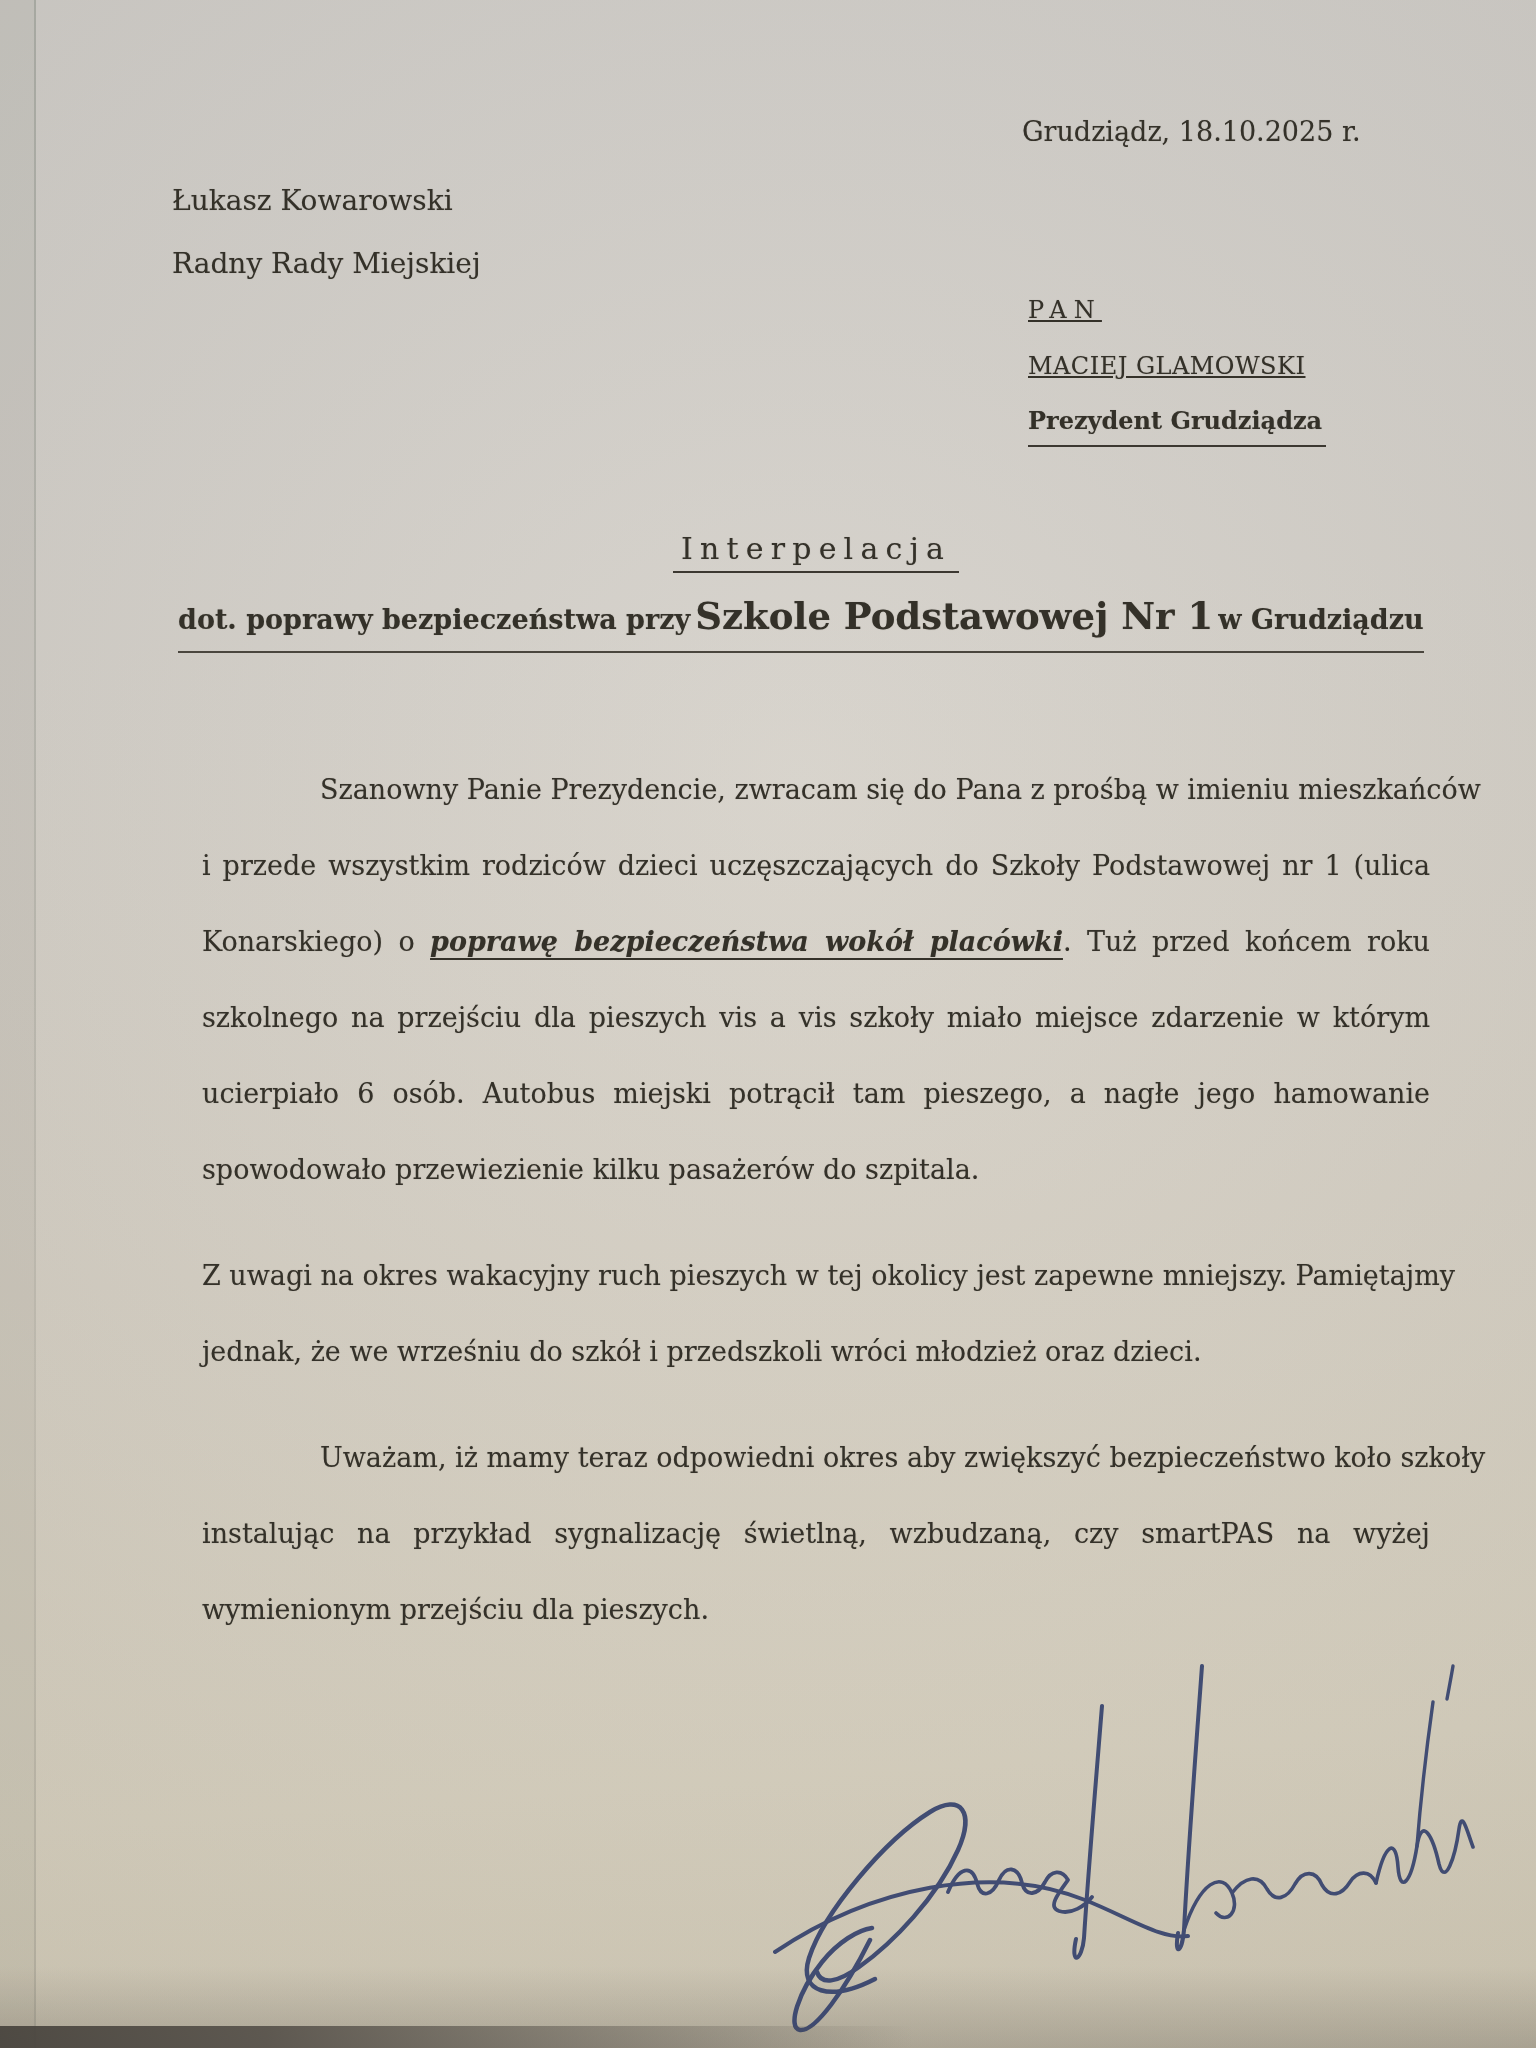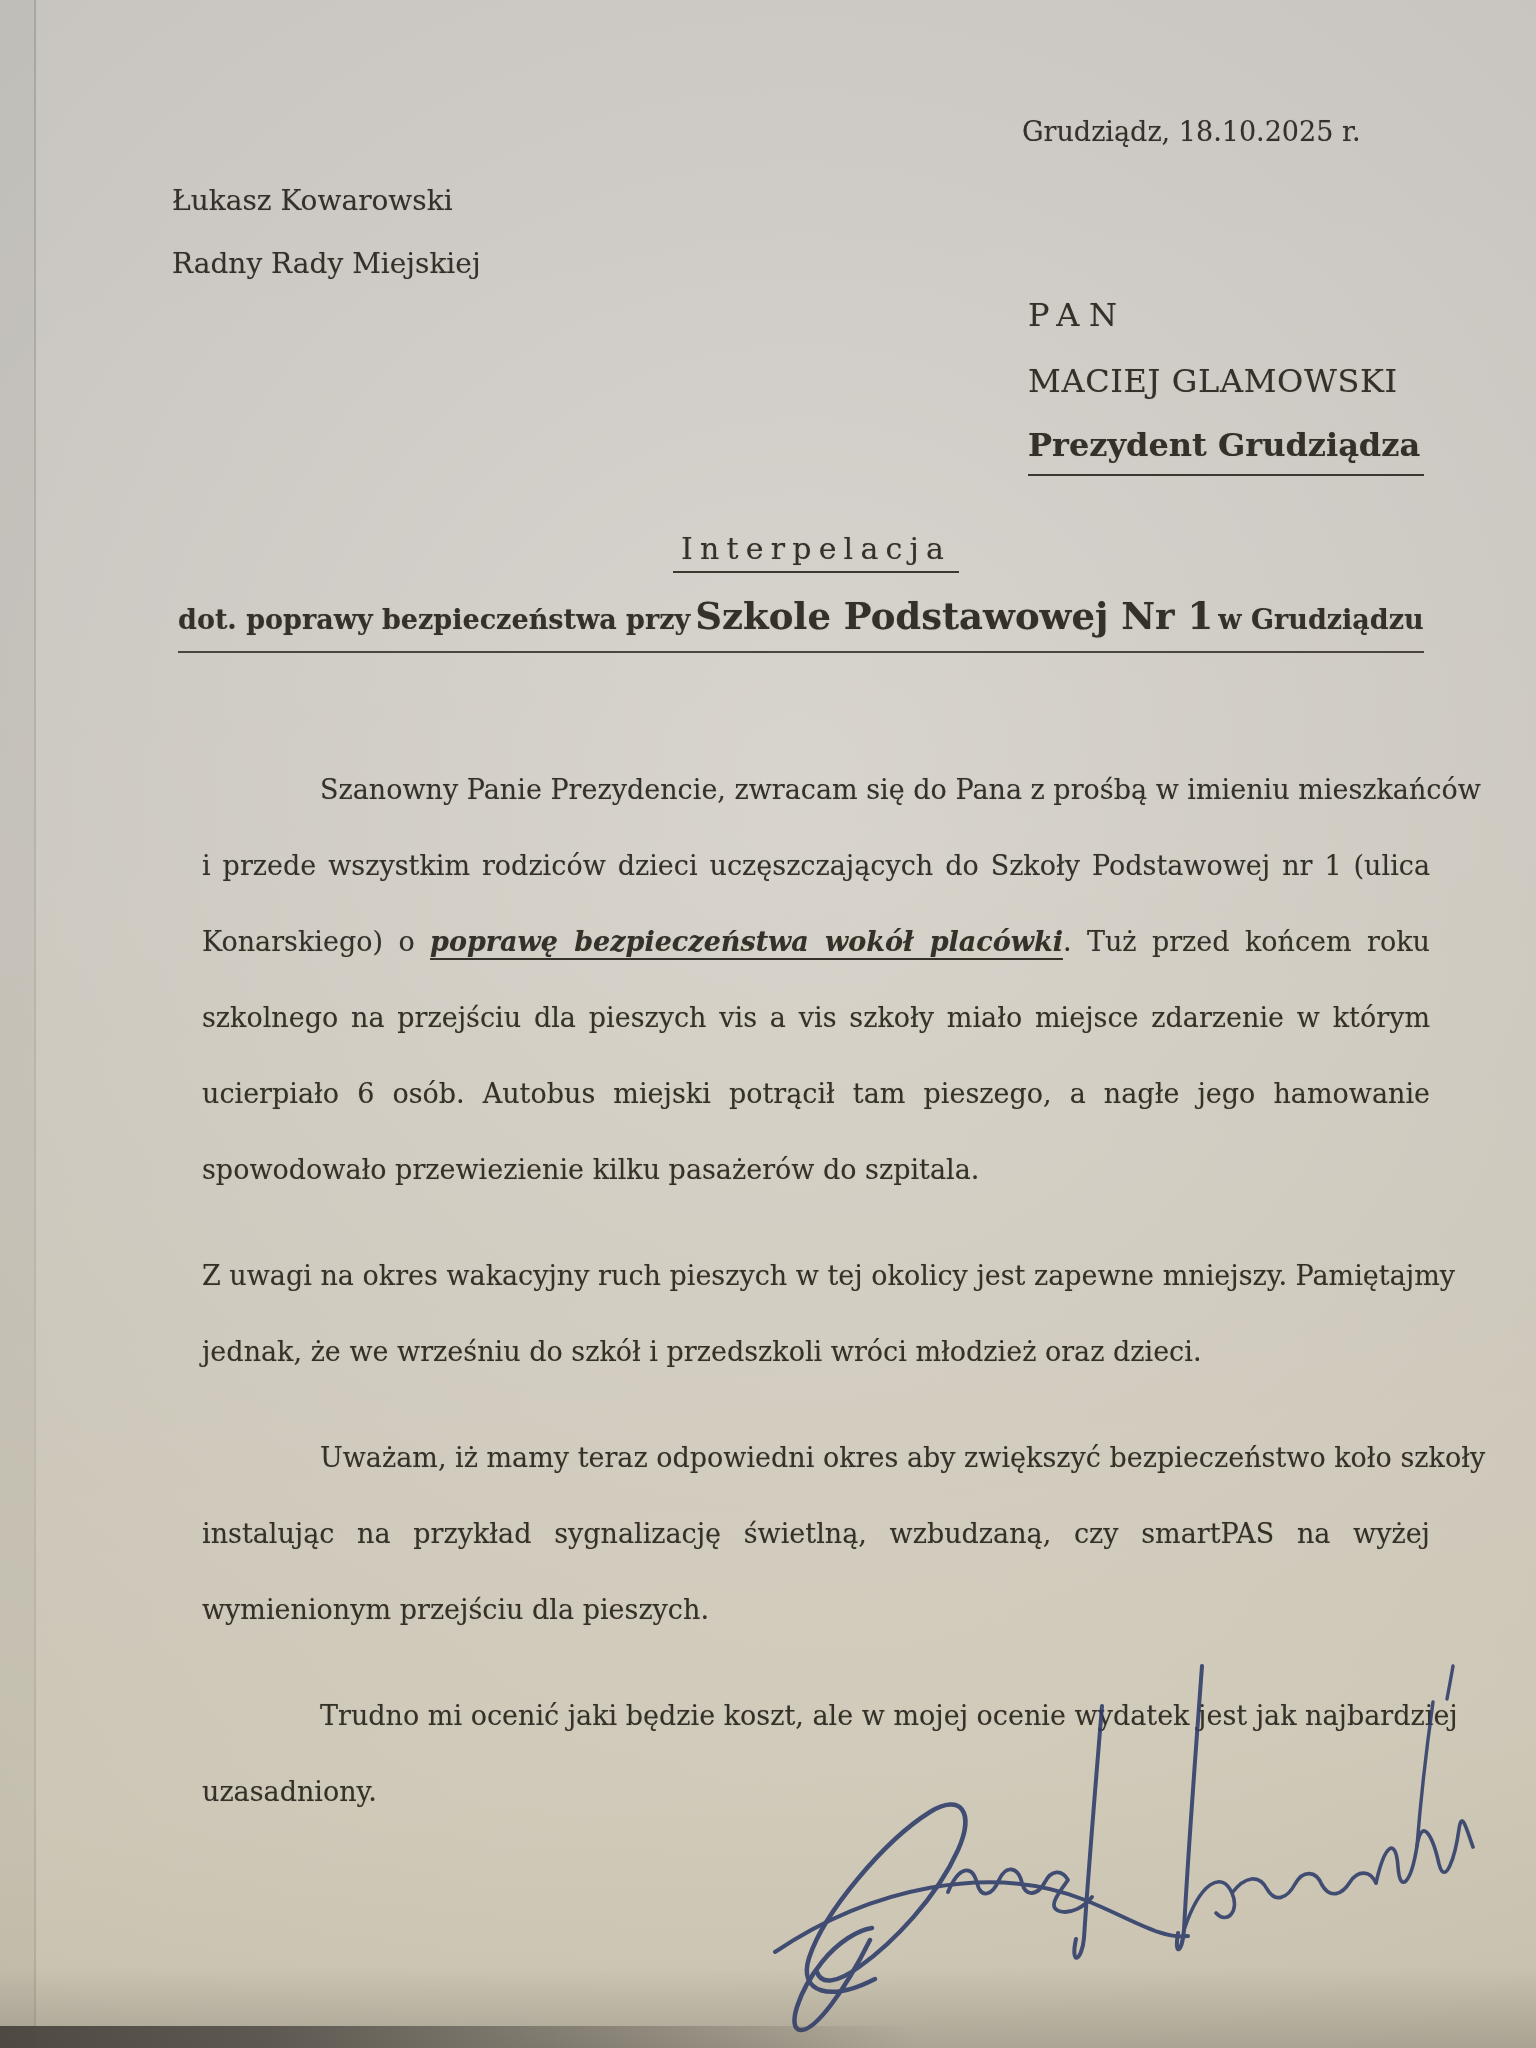--- a/index.html
+++ b/index.html
@@ -18,21 +18,21 @@
   .edge-strip{position:absolute;left:0;top:0;bottom:0;width:34px;background:rgba(95,100,92,0.07);}
   .crease{position:absolute;left:34px;top:0;bottom:0;width:2px;
     background:linear-gradient(180deg,rgba(125,132,122,0.45),rgba(115,115,105,0.18) 70%,rgba(115,115,105,0.30));}
   .bottom-shadow{position:absolute;left:0;bottom:0;width:62%;height:22px;
     background:linear-gradient(90deg,#46423c 0%,#56514a 28%,rgba(86,81,74,0) 96%);
     border-top-right-radius:24px;opacity:.92;}
 
   .date{position:absolute;left:1022px;top:116px;font-size:27px;}
   .sender{position:absolute;left:172px;top:184px;font-size:28px;}
   .sender-name{margin-bottom:30px;}
-  .recipient{position:absolute;left:1028px;top:296px;font-size:32px;}
+  .recipient{position:absolute;left:1028px;top:296px;font-size:24px;text-decoration:underline;}
   .rec-sal{letter-spacing:.30em;margin-bottom:28px;}
   .rec-name{letter-spacing:.02em;margin-bottom:26px;}
   .rec-role{font-weight:bold;display:inline-block;border-bottom:2px solid #3c3831;padding:0 4px 10px 0;}
 
   .title-wrap{position:absolute;left:200px;top:531px;width:1232px;text-align:center;}
   .title{display:inline-block;font-size:30px;letter-spacing:.24em;
     border-bottom:2px solid #3c3831;padding:0 8px 5px 8px;}
   .subject-wrap{position:absolute;left:200px;top:594px;width:1232px;text-align:center;transform:translateX(-22px);}
   .subject{display:inline-block;border-bottom:2px solid #4a463e;padding-bottom:13px;white-space:nowrap;}
   .subj-small{font-size:27px;font-weight:bold;}
@@ -94,24 +94,20 @@
     </div>
     <div class="para">
       <div class="jline">Z uwagi na okres wakacyjny ruch pieszych w tej okolicy jest zapewne mniejszy. Pamiętajmy</div>
       <div class="lline">jednak, że we wrześniu do szkół i przedszkoli wróci młodzież oraz dzieci.</div>
     </div>
     <div class="para">
       <div class="jline indent">Uważam, iż mamy teraz odpowiedni okres aby zwiększyć bezpieczeństwo koło szkoły</div>
       <div class="jline">instalując na przykład sygnalizację świetlną, wzbudzaną, czy smartPAS na wyżej</div>
       <div class="lline">wymienionym przejściu dla pieszych.</div>
     </div>
-    <div class="para">
-      <div class="jline indent">Trudno mi ocenić jaki będzie koszt, ale w mojej ocenie wydatek jest jak najbardziej</div>
-      <div class="lline">uzasadniony.</div>
-    </div>
   </div>
 
   <svg class="signature" viewBox="0 0 940 400" xmlns="http://www.w3.org/2000/svg">
     <path stroke-width="4.5" d="M 335 339 C 290 362 258 353 269 318 C 284 272 345 200 390 172 C 421 153 435 172 418 210 C 397 257 353 303 319 327 C 297 343 281 345 277 332" stroke="#2e3c6a"></path>
     <path stroke-width="4" d="M 235 312 C 330 248 450 222 545 260 C 592 279 622 300 648 296" stroke="#2e3c6a"></path>
     <path stroke-width="3.8" d="M 408 252 C 419 226 432 224 437 243 C 441 259 452 256 459 240 C 466 225 478 226 482 243 C 486 258 498 255 505 242 C 511 230 522 229 528 240 C 517 255 508 267 519 271 C 531 275 545 266 552 257" stroke="#2e3c6a"></path>
     <path stroke-width="4.5" d="M 330 300 C 305 350 275 392 260 390 C 247 388 258 352 282 322 C 298 302 318 290 332 288" stroke="#2e3c6a"></path>
     <path stroke-width="4" d="M 562 66 C 556 140 548 235 544 298 C 542 321 530 327 536 299" stroke="#2e3c6a"></path>
     <path stroke-width="4" d="M 662 26 C 656 108 648 212 644 290 C 642 313 634 317 638 293" stroke="#2e3c6a"></path>
     <path stroke-width="3.6" d="M 644 290 C 660 242 682 230 692 253 C 700 271 687 285 676 273 M 692 253 C 705 236 719 234 727 249 C 735 263 747 259 755 244 C 763 230 776 230 782 245 C 790 259 802 255 810 242 C 818 230 830 230 836 243" stroke="#2e3c6a"></path>

